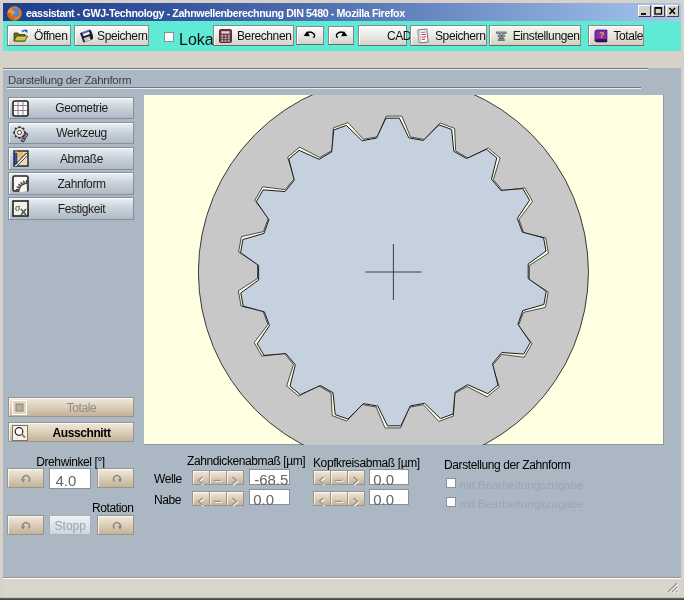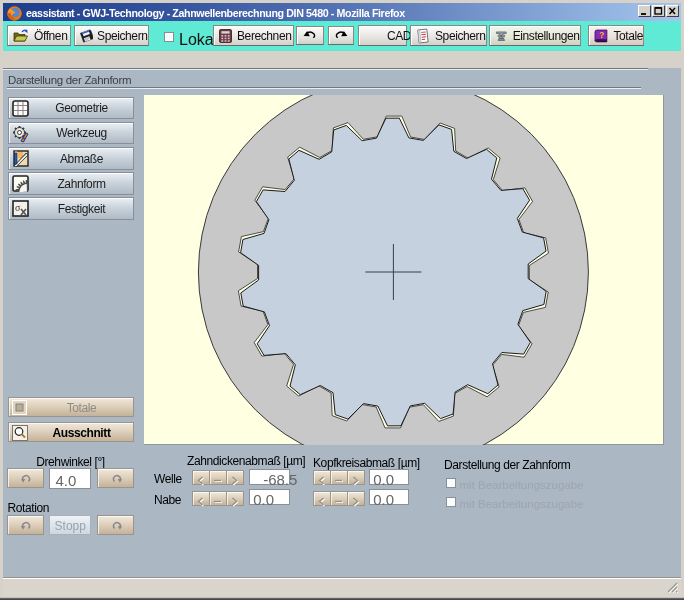--- a/index.html
+++ b/index.html
@@ -252,21 +252,21 @@
 <path d="M2.6,7.6 L8.4,7.3 L5.4,12.2 Z" fill="#88888a"></path>
 </svg></span>
     </div>
 <div class="whitein" style="left:46.4px;top:399.9px;width:41.8px;height:21px;padding:3px 0 0 5px;">4.0</div>
 <div class="beigebtn" style="left:93.5px;top:400px;width:37px;height:20px;">
       <span style="position:absolute;left:11px;top:4px;"><svg width="15" height="11.5" viewBox="0 0 20 14">
 <path d="M14.8,9.2 A4.6,4.6 0 1 0 7.4,10.6" fill="none" stroke="#88888a" stroke-width="1.9"></path>
 <path d="M17.4,7.6 L11.6,7.3 L14.6,12.2 Z" fill="#88888a"></path>
 </svg></span>
     </div>
-<div class="lbl" style="left:4.5px;top:433px;width:126px;text-align:left;">Rotation</div>
+<div class="lbl" style="left:4.5px;top:433px;width:126px;text-align:right;">Rotation</div>
 <div class="beigebtn" style="left:4.4px;top:447px;width:37px;height:20px;">
       <span style="position:absolute;left:11px;top:4px;"><svg width="15" height="11.5" viewBox="0 0 20 14">
 <path d="M5.2,9.2 A4.6,4.6 0 1 1 12.6,10.6" fill="none" stroke="#88888a" stroke-width="1.9"></path>
 <path d="M2.6,7.6 L8.4,7.3 L5.4,12.2 Z" fill="#88888a"></path>
 </svg></span>
     </div>
 <div style="position:absolute;left:46.4px;top:447px;width:41.8px;height:20px;background:linear-gradient(#EFF3F7,#CDD7E0);border:1px solid #A8B0B8;font-size:12px;color:#9aa2aa;text-align:center;padding-top:3px;">Stopp</div>
 <div class="beigebtn" style="left:93.5px;top:447px;width:37px;height:20px;">
       <span style="position:absolute;left:11px;top:4px;"><svg width="15" height="11.5" viewBox="0 0 20 14">
 <path d="M14.8,9.2 A4.6,4.6 0 1 0 7.4,10.6" fill="none" stroke="#88888a" stroke-width="1.9"></path>
@@ -310,21 +310,21 @@
             <path d="M1,4.5 L8,4.5" fill="none" stroke="#95928a" stroke-width="1.4"></path>
           </svg></span>
       </b>
 <b>
         <span style="position:absolute;left:3px;top:1.5px;"><svg width="10" height="10" viewBox="0 0 10 10">
             <path d="M3.3,1.8 L7.3,5.3 L3.3,8.8" fill="none" stroke="#fff" stroke-width="1.6"></path>
             <path d="M2.5,1 L6.5,4.5 L2.5,8" fill="none" stroke="#95928a" stroke-width="1.6"></path>
           </svg></span>
       </b>
     </div>
-<div class="whitein" style="left:246.2px;top:400.9px;width:41px;height:16px;padding:1px 0 0 13px;">-68.5</div>
+<div class="whitein" style="left:246.2px;top:400.9px;width:41px;height:16px;padding:1px 0 0 4px;">-68.5</div>
 <div class="whitein" style="left:246.2px;top:421px;width:41px;height:16px;padding:1px 0 0 3px;">0.0</div>
 <div class="spin" style="left:309.7px;top:401.7px;">
 <b>
         <span style="position:absolute;left:3px;top:1.5px;"><svg width="10" height="10" viewBox="0 0 10 10">
             <path d="M7.3,1.8 L3.3,5.3 L7.3,8.8" fill="none" stroke="#fff" stroke-width="1.6"></path>
             <path d="M6.5,1 L2.5,4.5 L6.5,8" fill="none" stroke="#95928a" stroke-width="1.6"></path>
           </svg></span>
       </b>
 <b>
         <span style="position:absolute;left:3px;top:1.5px;"><svg width="10" height="10" viewBox="0 0 10 10">

